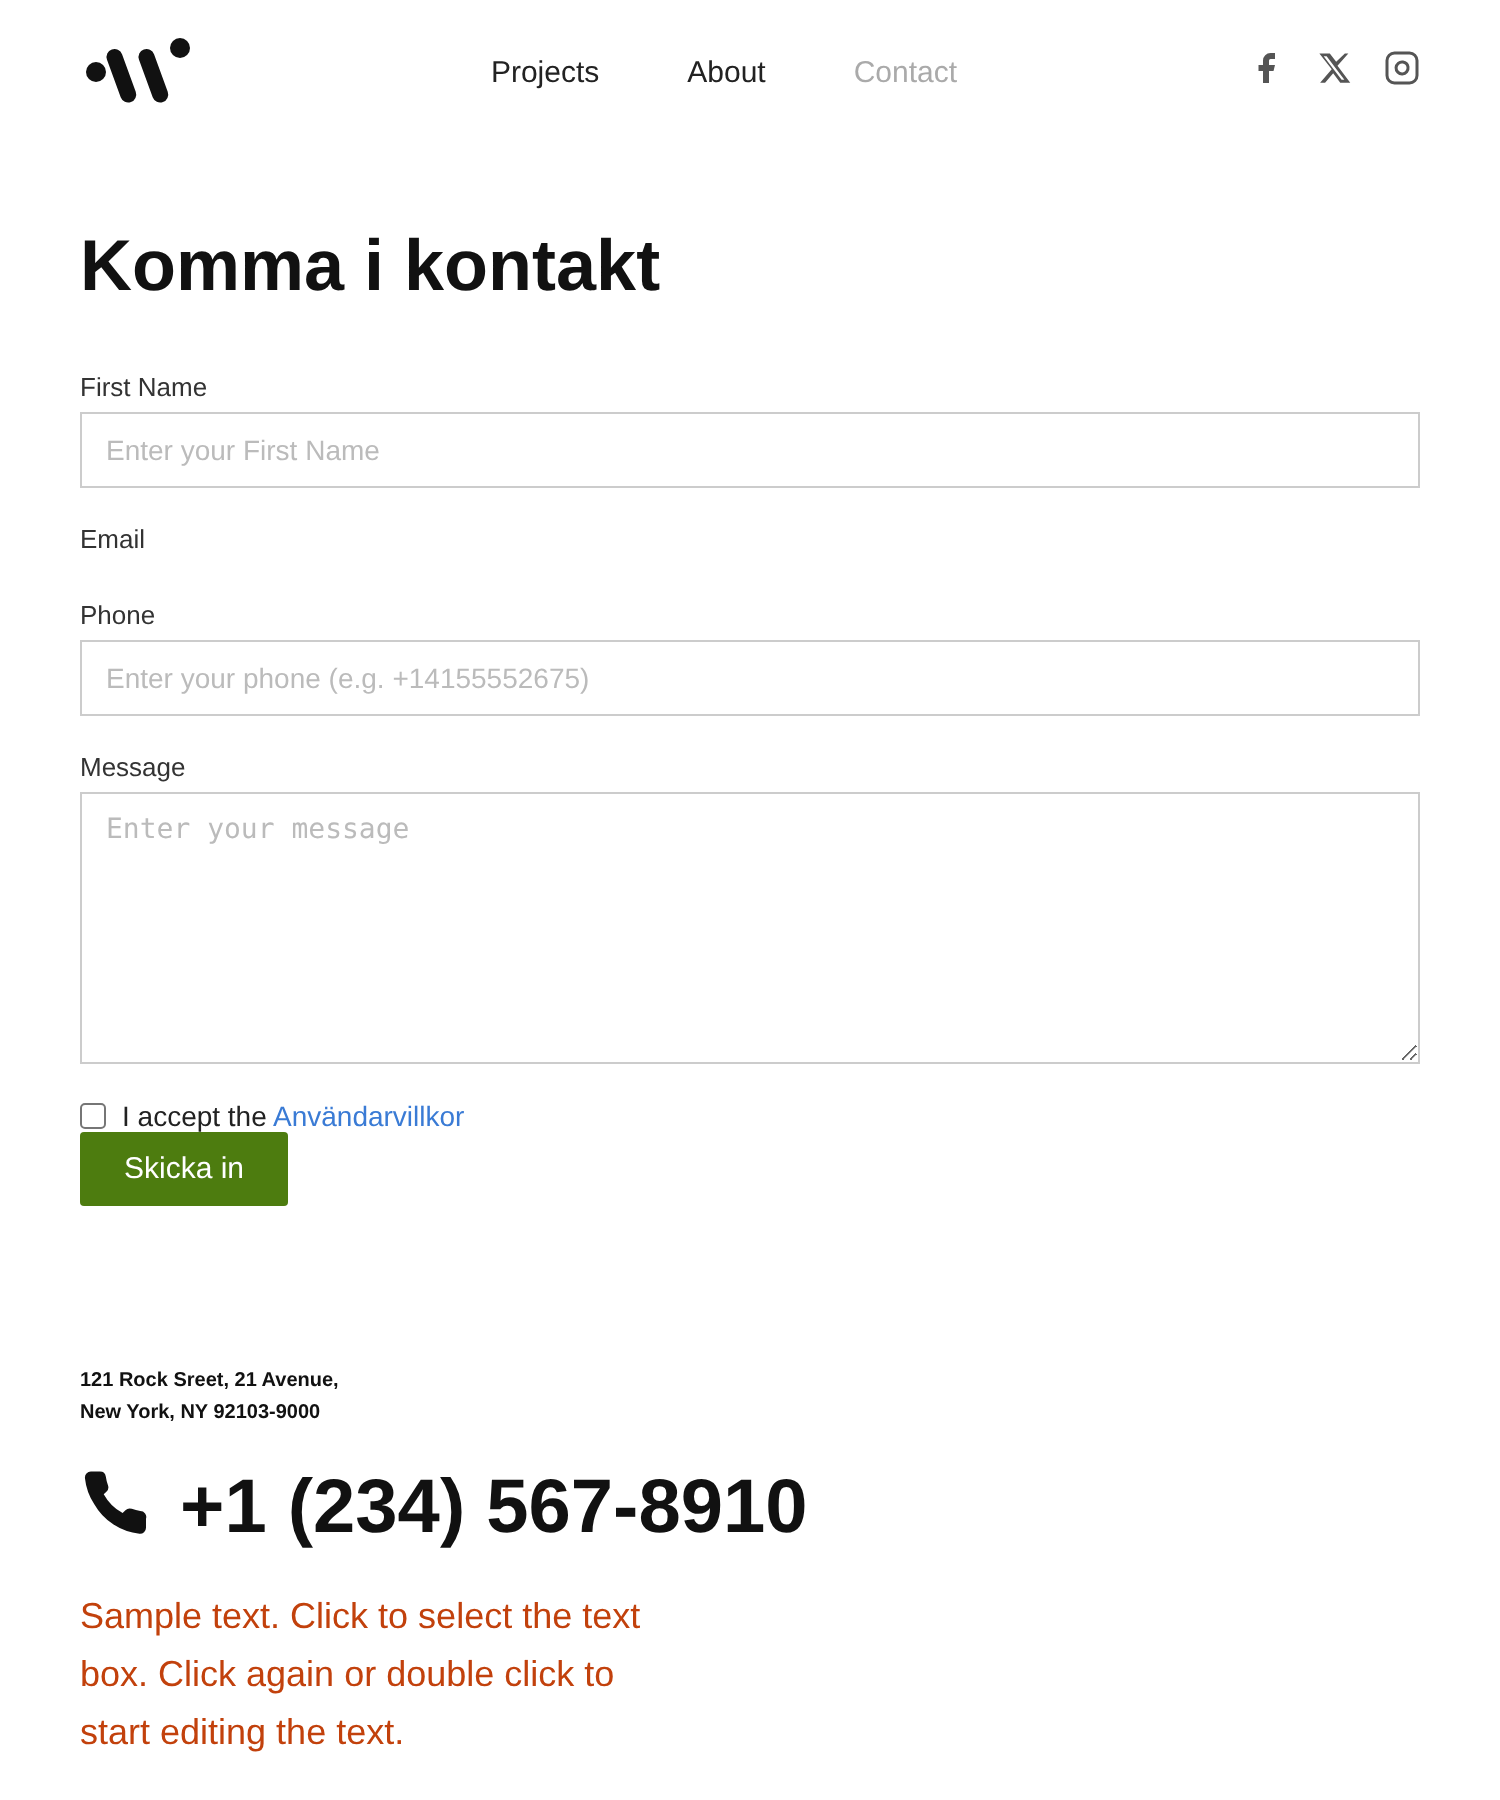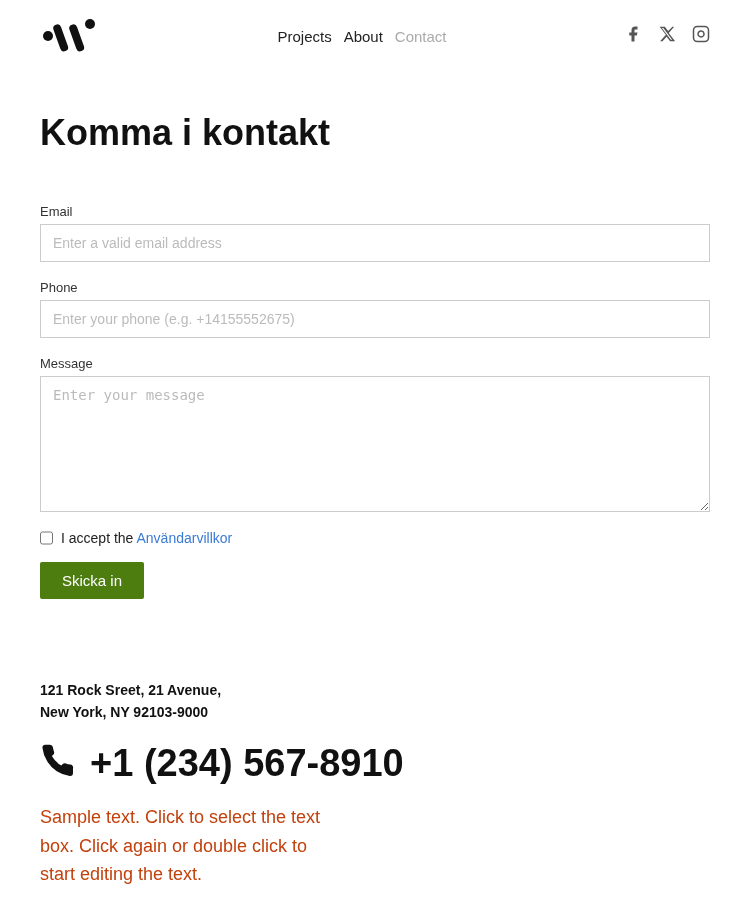--- a/index.html
+++ b/index.html
@@ -16,21 +16,21 @@
       display: flex;
       align-items: center;
       margin-right: auto;
     }
     .logo-icon {
       width: 60px;
       height: 44px;
     }
     .nav-links {
       display: flex;
-      gap: 12px;
+      gap: 44px;
       align-items: center;
       margin-right: auto;
     }
     .nav-links a {
       text-decoration: none;
       color: #222;
       font-size: 15px;
     }
     .nav-links a.contact-link { color: #aaa; }
     .nav-social {
@@ -87,40 +87,39 @@
     textarea::placeholder {
       color: #bbb;
     }
     textarea {
       height: 136px;
       resize: vertical;
     }
     .accept-row {
       display: flex;
       gap: 8px;
-      margin-bottom: 16px;
       font-size: 14px;
     }
     .accept-row a { color: #3a7bd5; text-decoration: none; }
     .submit-btn {
       background: #4d7c0f;
       color: #fff;
       border: none;
       padding: 10px 22px;
       font-size: 15px;
       cursor: pointer;
       border-radius: 2px;
     }
 
     
     .address-section {
       padding: 40px 40px 40px 40px;
     }
     .address-text {
-      font-size: 14px;
+      font-size: 10px;
       font-weight: 700;
       line-height: 1.6;
       color: #111;
       margin-bottom: 18px;
     }
     .phone-row {
       display: flex;
       align-items: center;
       gap: 14px;
       margin-bottom: 18px;
@@ -181,26 +180,29 @@
         </svg>
     </span>
   </div>
 </nav>
 
 <div class="main-content">
   <h1 class="page-title">Komma i kontakt</h1>
 
   <form>
     <div class="form-row">
+      <div class="form-group">
+        <label class="field-label">First Name</label>
+        <input type="text" placeholder="Enter your First Name" style="">
+      </div>
     </div>
 
     <div class="form-row">
       <div class="form-group full">
         <label class="field-label">Email</label>
-        <input type="email" placeholder="Enter a valid email address" style="">
       </div>
     </div>
 
     <div class="form-row">
       <div class="form-group full">
         <label class="field-label">Phone</label>
         <input type="tel" placeholder="Enter your phone (e.g. +14155552675)" style="">
       </div>
     </div>
 

